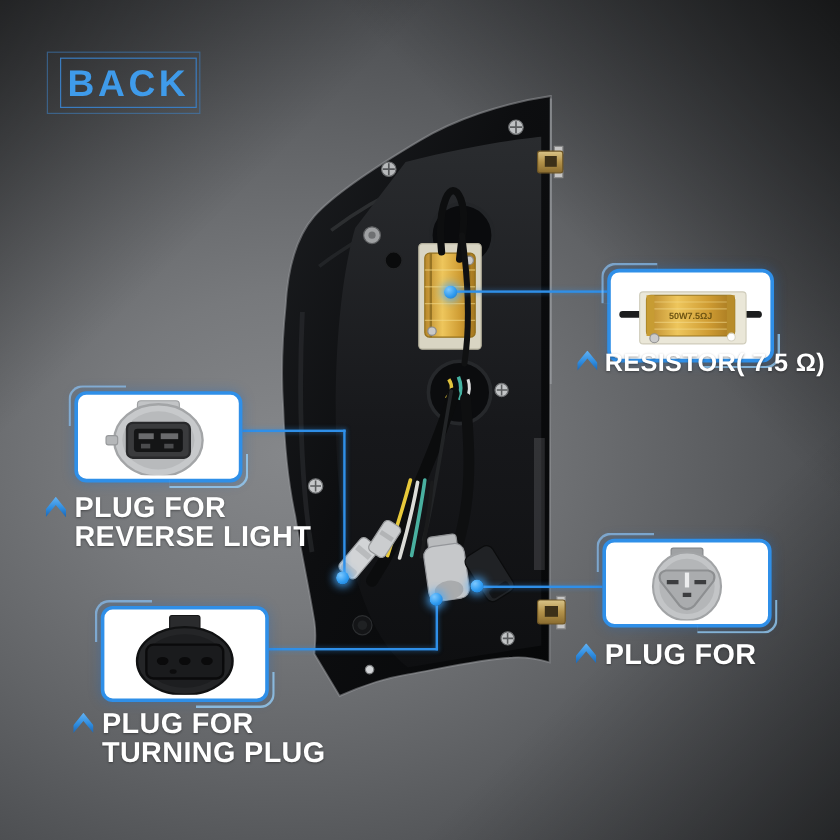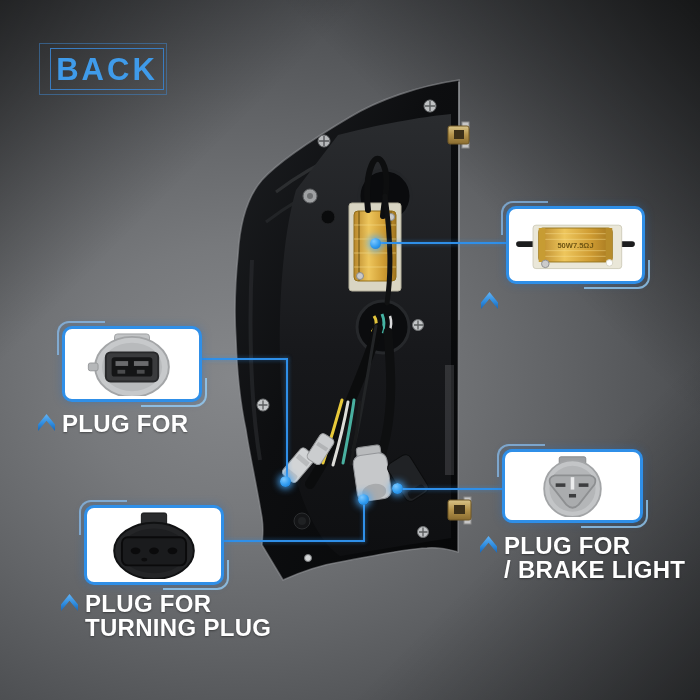--- a/index.html
+++ b/index.html
@@ -34,21 +34,21 @@
     content:"";position:absolute;top:-8px;left:-8px;width:34%;height:45%;
     border-top:2px solid rgba(140,200,255,.65);border-left:2px solid rgba(140,200,255,.65);
     border-top-left-radius:12px;pointer-events:none;
   }
   .card::after{
     content:"";position:absolute;bottom:-8px;right:-8px;width:48%;height:38%;
     border-bottom:2px solid rgba(150,210,255,.75);border-right:2px solid rgba(150,210,255,.75);
     border-bottom-right-radius:12px;pointer-events:none;
   }
   .card svg{display:block;width:100%;height:100%;}
-  #card-resistor{left:506px;top:206px;width:139px;height:78px;}
+  #card-resistor{left:506px;top:224px;width:139px;height:78px;}
   #card-reverse {left:62px; top:326px;width:140px;height:76px;}
   #card-turning {left:84px; top:505px;width:140px;height:80px;}
   #card-running {left:502px;top:449px;width:141px;height:74px;}
   
   .cline{background:#2F8FE8;z-index:4;box-shadow:0 0 4px rgba(47,143,232,.6);}
   .dot{
     width:11px;height:11px;border-radius:50%;z-index:5;
     background:radial-gradient(circle at 35% 30%, #7cc8ff 0%, #2f9bf0 55%, #1b72c4 100%);
     box-shadow:0 0 7px 2px rgba(70,170,255,.85);
   }
@@ -257,31 +257,32 @@
       <circle cx="65" cy="38" r="26" fill="#b4b6b8"></circle>
       <path d="M45,23 L85,23 Q93,25 90,33 L72,56 Q65,63 58,56 L40,33 Q37,25 45,23 Z" fill="#aaacae" stroke="#8d8f91" stroke-width="2"></path>
       <rect x="46" y="32" width="11" height="4" fill="#3c3d3f"></rect>
       <rect x="72" y="32" width="11" height="4" fill="#3c3d3f"></rect>
       <rect x="61" y="44" width="8" height="4" fill="#3c3d3f"></rect>
       <rect x="63" y="25" width="4" height="14" fill="#ecedee"></rect>
     </svg>
   </div>
 
   <span class="abs arrow" style="left:481px;top:292px;"></span>
+  <div class="abs label" style="left:504px;top:291px;font-size:21px;">RESISTOR( 7.5 Ω)</div>
 
   <span class="abs arrow" style="left:38px;top:414px;"></span>
   <div class="abs label" style="left:62px;top:412px;">
     <div>PLUG FOR</div>
+    <div>REVERSE LIGHT</div>
   </div>
 
   <span class="abs arrow" style="left:61px;top:594px;"></span>
   <div class="abs label" style="left:85px;top:592px;">
     <div>PLUG FOR</div>
     <div>TURNING PLUG</div>
   </div>
 
   <span class="abs arrow" style="left:480px;top:536px;"></span>
   <div class="abs label" style="left:504px;top:534px;">
     <div>PLUG FOR</div>
-    <div>/ BRAKE LIGHT</div>
   </div>
 
 </div>
 
 </body></html>

